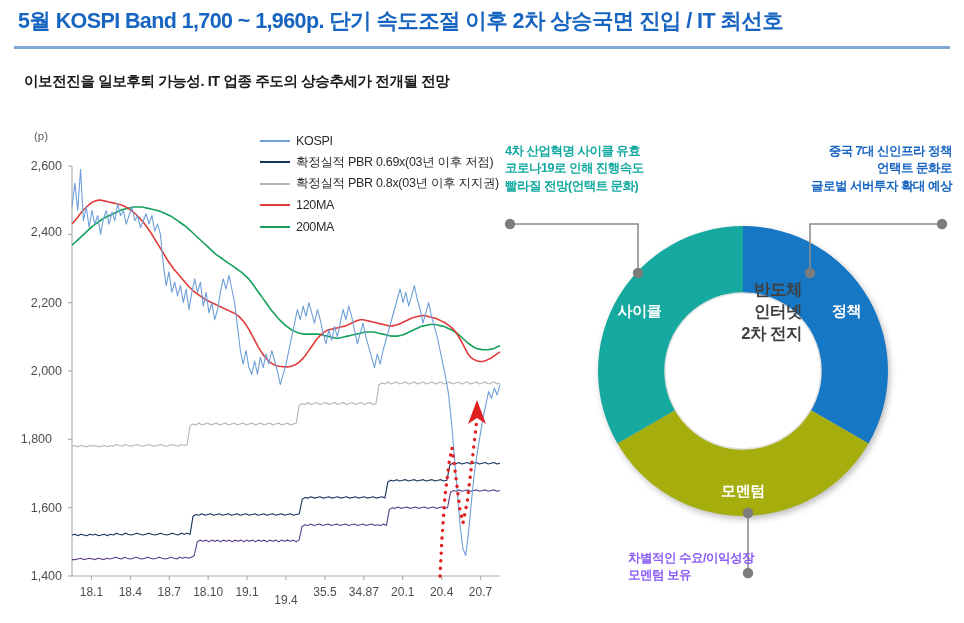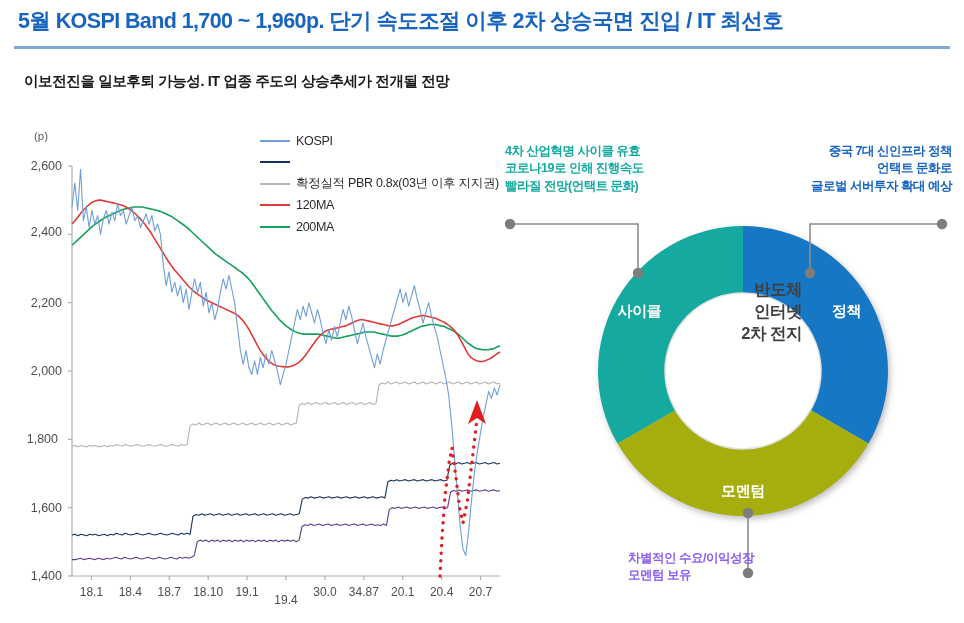--- a/index.html
+++ b/index.html
@@ -209,47 +209,48 @@
       <polyline points="72.00,441.60 74.91,441.60 77.82,440.92 80.73,440.23 83.65,441.60 86.56,440.92 89.47,440.23 92.38,440.92 95.29,441.60 98.20,440.23 101.12,440.92 104.03,441.60 106.94,440.23 109.85,440.92 112.76,440.23 115.67,439.21 118.59,440.23 121.50,440.92 124.41,439.21 127.32,440.23 130.23,440.92 133.14,440.23 136.05,439.21 138.97,440.23 141.88,440.92 144.79,440.23 147.70,439.21 150.61,440.23 153.52,440.92 156.44,440.23 159.35,439.21 162.26,440.23 165.17,440.92 168.08,440.23 170.99,439.21 173.90,440.23 176.82,440.92 179.73,439.21 182.64,440.23 185.55,439.21 188.46,440.23 191.37,439.21 194.29,437.50 197.20,423.83 200.11,422.13 203.02,423.15 205.93,422.13 208.84,423.83 211.76,422.13 214.67,423.15 217.58,422.13 220.49,423.83 223.40,422.13 226.31,423.15 229.22,422.13 232.14,423.83 235.05,422.13 237.96,423.15 240.87,422.13 243.78,423.83 246.69,422.13 249.61,423.15 252.52,422.13 255.43,423.83 258.34,422.13 261.25,423.15 264.16,422.13 267.07,423.83 269.99,422.13 272.90,423.15 275.81,422.13 278.72,423.83 281.63,422.13 284.54,423.15 287.46,422.13 290.37,423.15 293.28,422.13 296.19,423.83 299.10,422.13 302.01,408.46 304.93,406.75 307.84,407.43 310.75,406.07 313.66,407.43 316.57,406.75 319.48,406.07 322.39,407.43 325.31,406.75 328.22,406.07 331.13,407.43 334.04,406.75 336.95,406.07 339.86,407.43 342.78,406.75 345.69,406.07 348.60,407.43 351.51,406.75 354.42,406.07 357.33,407.43 360.24,406.75 363.16,406.07 366.07,407.43 368.98,406.75 371.89,406.07 374.80,407.43 377.71,406.75 380.63,407.43 383.54,406.07 386.45,407.43 389.36,391.38 392.27,389.67 395.18,390.35 398.10,388.98 401.01,390.35 403.92,389.67 406.83,388.98 409.74,390.35 412.65,389.67 415.56,388.98 418.48,390.35 421.39,389.67 424.30,388.98 427.21,390.35 430.12,389.67 433.03,388.98 435.95,390.35 438.86,389.67 441.77,388.98 444.68,390.35 447.59,389.67 450.50,374.29 453.41,372.58 456.33,373.27 459.24,371.90 462.15,373.27 465.06,372.58 467.97,371.90 470.88,373.27 473.80,372.58 476.71,371.90 479.62,373.27 482.53,372.58 485.44,371.90 488.35,373.27 491.27,372.58 494.18,371.90 497.09,373.27 500.00,372.58" fill="none" stroke="#5b3f8c" stroke-width="1.1" stroke-linejoin="round"></polyline>
       <polyline points="72.00,127.27 74.93,124.53 77.86,121.80 80.79,119.07 83.73,116.33 86.66,113.60 89.59,110.87 92.52,108.13 95.45,106.08 98.38,104.03 101.32,101.98 104.25,99.93 107.18,98.57 110.11,97.20 113.04,95.83 115.97,94.47 118.90,93.10 121.84,91.73 124.77,91.05 127.70,90.37 130.63,89.68 133.56,89.00 136.49,89.00 139.42,89.00 142.36,89.00 145.29,89.68 148.22,90.37 151.15,91.05 154.08,91.73 157.01,92.42 159.95,93.10 162.88,94.47 165.81,95.83 168.74,97.20 171.67,98.57 174.60,100.62 177.53,102.67 180.47,104.72 183.40,106.77 186.33,108.82 189.26,111.55 192.19,114.28 195.12,117.02 198.05,119.75 200.99,122.48 203.92,125.22 206.85,127.95 209.78,130.68 212.71,133.42 215.64,136.15 218.58,138.20 221.51,140.25 224.44,142.30 227.37,144.35 230.30,146.40 233.23,148.45 236.16,150.50 239.10,152.55 242.03,154.60 244.96,157.33 247.89,160.07 250.82,163.48 253.75,167.58 256.68,171.68 259.62,175.78 262.55,179.88 265.48,183.98 268.41,188.08 271.34,192.18 274.27,195.60 277.21,199.02 280.14,202.43 283.07,205.17 286.00,207.90 288.93,209.95 291.86,212.00 294.79,213.37 297.73,214.73 300.66,215.42 303.59,216.10 306.52,216.10 309.45,216.10 312.38,216.10 315.32,216.10 318.25,216.10 321.18,216.78 324.11,217.47 327.04,218.15 329.97,218.83 332.90,219.52 335.84,220.20 338.77,220.20 341.70,219.52 344.63,218.83 347.56,218.15 350.49,217.47 353.42,216.78 356.36,216.10 359.29,215.42 362.22,214.73 365.15,214.05 368.08,214.05 371.01,214.05 373.95,214.05 376.88,214.73 379.81,215.42 382.74,216.10 385.67,216.78 388.60,217.47 391.53,218.15 394.47,218.15 397.40,218.15 400.33,217.47 403.26,216.78 406.19,215.42 409.12,214.05 412.05,212.68 414.99,211.32 417.92,209.95 420.85,208.58 423.78,207.90 426.71,207.22 429.64,206.53 432.58,206.53 435.51,206.53 438.44,207.22 441.37,207.90 444.30,208.58 447.23,209.95 450.16,211.32 453.10,212.68 456.03,214.73 458.96,216.78 461.89,219.52 464.82,222.25 467.75,224.98 470.68,227.03 473.62,229.08 476.55,230.45 479.48,231.13 482.41,231.82 485.34,231.82 488.27,231.82 491.21,231.13 494.14,230.45 497.07,229.08 500.00,227.72" fill="none" stroke="#15a05b" stroke-width="1.6" stroke-linejoin="round"></polyline>
       <polyline points="72.00,106.08 74.91,102.67 77.82,99.25 80.73,95.15 83.65,91.73 86.56,89.00 89.47,86.27 92.38,84.22 95.29,82.85 98.20,82.17 101.12,82.17 104.03,82.85 106.94,83.53 109.85,84.22 112.76,84.90 115.67,85.58 118.59,86.27 121.50,86.95 124.41,88.32 127.32,89.68 130.23,91.73 133.14,93.78 136.05,96.52 138.97,99.25 141.88,102.67 144.79,106.08 147.70,110.18 150.61,114.28 153.52,119.07 156.44,123.85 159.35,128.63 162.26,133.42 165.17,138.20 168.08,142.98 170.99,147.08 173.90,151.18 176.82,154.60 179.73,158.02 182.64,161.43 185.55,164.85 188.46,168.27 191.37,171.00 194.29,173.73 197.20,175.78 200.11,177.83 203.02,179.88 205.93,181.93 208.84,183.30 211.76,184.67 214.67,186.03 217.58,187.40 220.49,188.77 223.40,190.13 226.31,191.50 229.22,192.87 232.14,194.23 235.05,195.60 237.96,197.65 240.87,200.38 243.78,203.80 246.69,207.90 249.61,212.68 252.52,218.15 255.43,223.62 258.34,229.08 261.25,233.87 264.16,237.97 267.07,241.38 269.99,244.12 272.90,246.17 275.81,247.53 278.72,248.22 281.63,248.56 284.54,248.90 287.46,248.90 290.37,248.56 293.28,247.53 296.19,246.17 299.10,244.12 302.01,241.38 304.93,237.97 307.84,233.87 310.75,229.77 313.66,225.67 316.57,221.57 319.48,218.15 322.39,215.42 325.31,213.37 328.22,212.00 331.13,211.32 334.04,210.63 336.95,209.95 339.86,209.27 342.78,208.58 345.69,207.90 348.60,206.53 351.51,205.17 354.42,203.80 357.33,202.43 360.24,201.75 363.16,201.75 366.07,202.43 368.98,203.12 371.89,203.80 374.80,204.48 377.71,205.17 380.63,205.85 383.54,206.53 386.45,207.22 389.36,207.90 392.27,207.90 395.18,207.22 398.10,206.53 401.01,205.17 403.92,203.80 406.83,202.43 409.74,201.07 412.65,199.70 415.56,199.02 418.48,198.33 421.39,197.65 424.30,197.65 427.21,198.33 430.12,199.02 433.03,199.70 435.95,200.38 438.86,201.75 441.77,203.12 444.68,204.48 447.59,206.53 450.50,208.58 453.41,211.32 456.33,214.73 459.24,219.52 462.15,224.98 465.06,230.45 467.97,235.92 470.88,239.33 473.80,241.38 476.71,242.75 479.62,243.43 482.53,243.43 485.44,242.75 488.35,241.38 491.27,240.02 494.18,237.97 497.09,235.92 500.00,233.87" fill="none" stroke="#e03b38" stroke-width="1.6" stroke-linejoin="round"></polyline>
       <polyline points="72.00,89.00 74.85,65.08 77.71,92.42 80.56,51.42 83.41,102.67 86.27,89.00 89.12,109.50 91.97,92.42 94.83,106.08 97.68,97.54 100.53,116.33 103.39,100.96 106.24,92.42 109.09,106.08 111.95,94.13 114.80,102.67 117.65,85.58 120.51,97.54 123.36,92.42 126.21,106.08 129.07,97.54 131.92,89.00 134.77,102.67 137.63,97.54 140.48,109.50 143.33,102.67 146.19,95.83 149.04,106.08 151.89,97.54 154.75,112.92 157.60,106.08 160.45,116.33 163.31,147.08 166.16,167.58 169.01,153.92 171.87,174.42 174.72,164.17 177.57,177.83 180.43,167.58 183.28,184.67 186.13,171.00 188.99,191.50 191.84,174.42 194.69,160.75 197.55,174.42 200.40,164.17 203.25,188.08 206.11,174.42 208.96,194.92 211.81,184.67 214.67,201.75 217.52,191.50 220.37,174.42 223.23,160.75 226.08,171.00 228.93,157.33 231.79,171.00 234.64,184.67 237.49,208.58 240.35,232.50 243.20,246.17 246.05,232.50 248.91,249.58 251.76,256.42 254.61,242.75 257.47,256.42 260.32,239.33 263.17,249.58 266.03,235.92 268.88,246.17 271.73,232.50 274.59,242.75 277.44,253.00 280.29,266.67 283.15,256.42 286.00,246.17 288.85,232.50 291.71,218.83 294.56,205.17 297.41,191.50 300.27,201.75 303.12,188.08 305.97,198.33 308.83,184.67 311.68,194.92 314.53,205.17 317.39,191.50 320.24,201.75 323.09,215.42 325.95,225.67 328.80,212.00 331.65,222.25 334.51,208.58 337.36,218.83 340.21,205.17 343.07,191.50 345.92,201.75 348.77,188.08 351.63,198.33 354.48,212.00 357.33,225.67 360.19,215.42 363.04,205.17 365.89,218.83 368.75,229.08 371.60,239.33 374.45,249.58 377.31,235.92 380.16,246.17 383.01,232.50 385.87,222.25 388.72,212.00 391.57,201.75 394.43,191.50 397.28,181.25 400.13,171.00 402.99,184.67 405.84,174.42 408.69,188.08 411.55,177.83 414.40,167.58 417.25,181.25 420.11,191.50 422.96,205.17 425.81,194.92 428.67,184.67 431.52,198.33 434.37,208.58 437.23,218.83 440.08,232.50 442.93,246.17 445.79,259.83 448.64,276.92 451.49,304.25 454.35,338.42 457.20,372.58 460.05,406.75 462.91,430.67 465.76,437.50 468.61,413.58 471.47,382.83 474.32,355.50 477.17,335.00 480.03,317.92 482.88,300.83 485.73,287.17 488.59,273.50 491.44,280.33 494.29,270.08 497.15,276.92 500.00,266.67" fill="none" stroke="#6f9fd8" stroke-width="1.1" stroke-linejoin="round"></polyline>
       <path d="M440 458 L442 420 L445 378 L449 345 L452 330 L456 360 L460 392 L463 405 L467 385 L471 352 L475 318 L477 300" fill="none" stroke="#e02020" stroke-width="3.4" stroke-linecap="round" stroke-dasharray="0.1 7.5"></path>
       <polygon points="477,282 486,306 477,300 468,306" fill="#e02020"></polygon>
     </svg>
   <div id="y-tick-container">
       <div class="y-tick-label" style="left: 10px; top: 458px;">1,400</div>
       <div class="y-tick-label" style="left: 10px; top: 389.667px;">1,600</div>
-      <div class="y-tick-label" style="left: 6px; top: 321.333px;">1,800</div>
+      <div class="y-tick-label" style="left: 0; top: 321.333px;">1,800</div>
       <div class="y-tick-label" style="left: 10px; top: 253px;">2,000</div>
       <div class="y-tick-label" style="left: 10px; top: 184.667px;">2,200</div>
       <div class="y-tick-label" style="left: 10px; top: 114px;">2,400</div>
       <div class="y-tick-label" style="left: 10px; top: 48px;">2,600</div>
     </div>
   <div id="x-tick-container">
       <div class="x-tick-label" style="left: 91.4545px; top: 467px;">18.1</div>
       <div class="x-tick-label" style="left: 130.364px; top: 467px;">18.4</div>
       <div class="x-tick-label" style="left: 169.273px; top: 467px;">18.7</div>
       <div class="x-tick-label" style="left: 208.182px; top: 467px;">18.10</div>
       <div class="x-tick-label" style="left: 247.091px; top: 467px;">19.1</div>
       <div class="x-tick-label" style="left: 286px; top: 467px; margin-top: 8px;">19.4</div>
-      <div class="x-tick-label" style="left: 324.909px; top: 467px;">30.0</div>
+      <div class="x-tick-label" style="left: 324.909px; top: 467px;">35.5</div>
       <div class="x-tick-label" style="left: 363.818px; top: 467px;">34.87</div>
       <div class="x-tick-label" style="left: 402.727px; top: 467px;">20.1</div>
       <div class="x-tick-label" style="left: 441.636px; top: 467px;">20.4</div>
       <div class="x-tick-label" style="left: 480.545px; top: 467px;">20.7</div>
     </div>
 
   <div id="chart-legend">
       <div class="legend-row">
         <span class="legend-swatch" style="background: rgb(111, 159, 216);"></span>
         <span class="legend-label">KOSPI</span>
       </div>
       <div class="legend-row">
         <span class="legend-swatch" style="background: rgb(22, 50, 92);"></span>
+        <span class="legend-label">확정실적 PBR 0.69x(03년 이후 저점)</span>
       </div>
       <div class="legend-row">
         <span class="legend-swatch" style="background: rgb(181, 181, 181);"></span>
         <span class="legend-label">확정실적 PBR 0.8x(03년 이후 지지권)</span>
       </div>
       <div class="legend-row">
         <span class="legend-swatch" style="background: rgb(224, 59, 56);"></span>
         <span class="legend-label">120MA</span>
       </div>
       <div class="legend-row">

